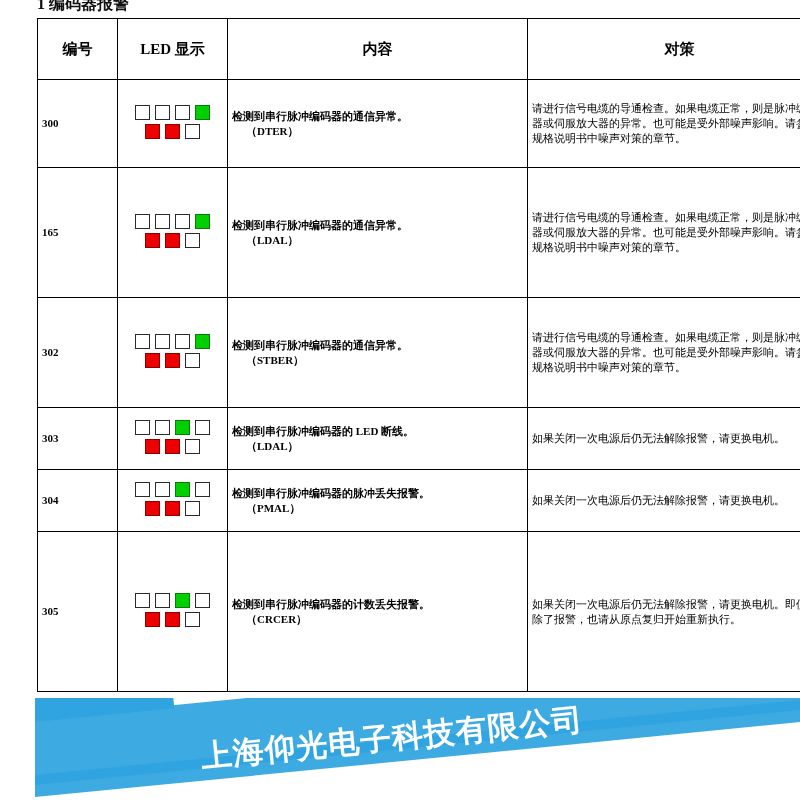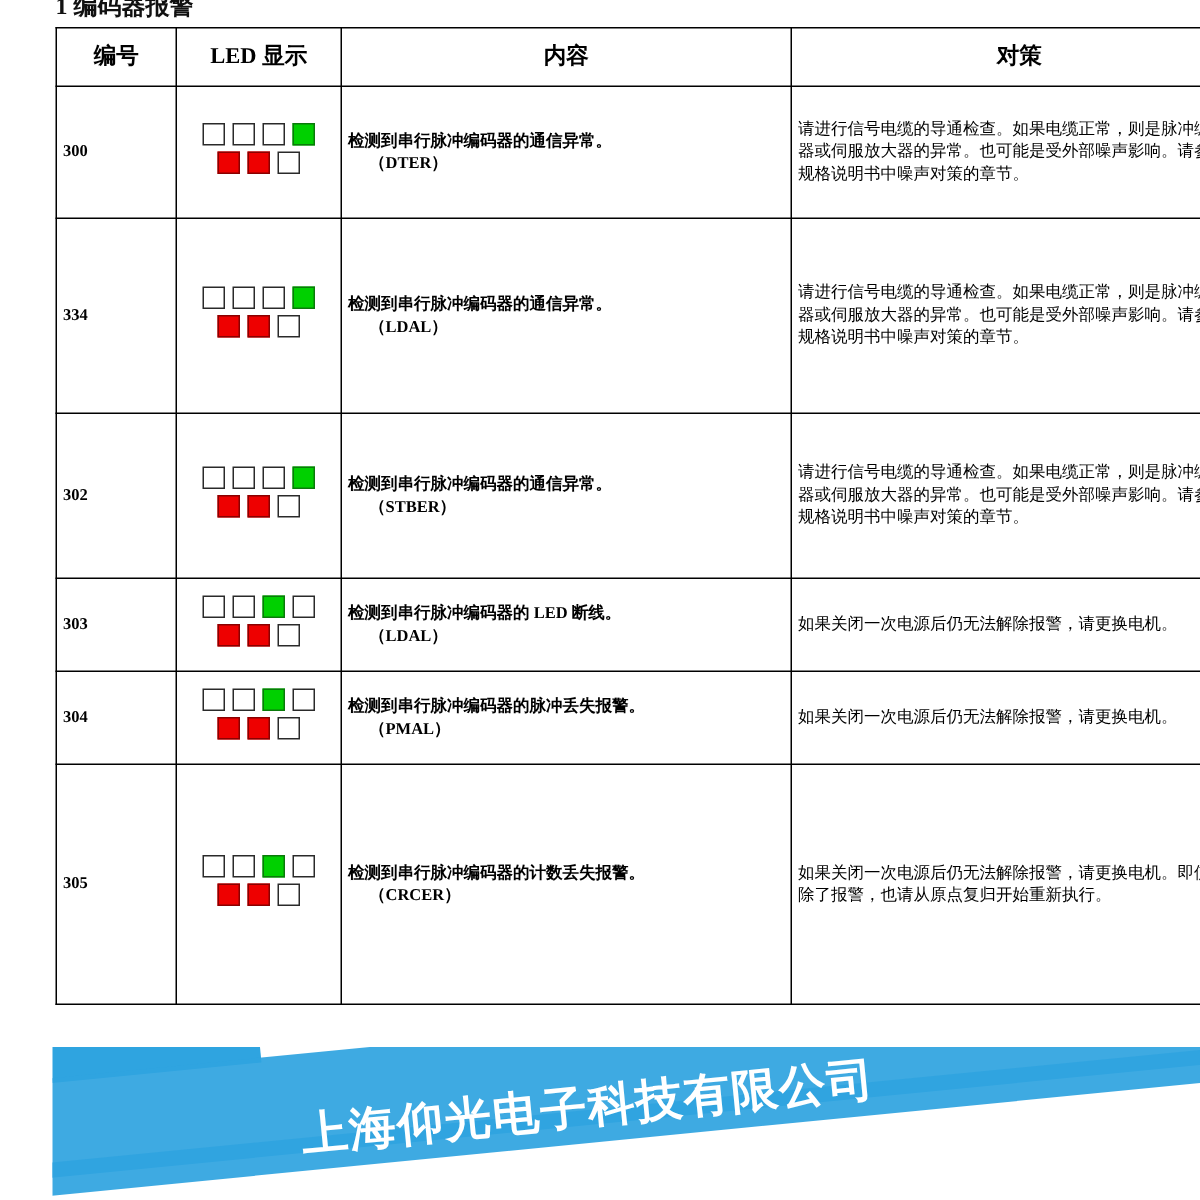--- a/index.html
+++ b/index.html
@@ -50,21 +50,21 @@
     border: 1px solid #000;
     vertical-align: middle;
     padding: 2px 4px;
     font-size: 11px;
     line-height: 1.35;
   }
   table.alarm th {
     text-align: center;
     font-weight: bold;
     height: 24px;
-    padding: 7px 2px;
+    padding: 18px 2px;
     font-size: 15px;
   }
   td.no {
     font-weight: bold;
     font-size: 15px;
   }
   td.led {
     text-align: center;
     padding: 6px 2px;
   }
@@ -200,21 +200,21 @@
           </span>
         </td>
         <td class="desc">
           <span>检测到串行脉冲编码器的通信异常。</span>
           <span class="desc-line2">（DTER）</span>
         </td>
         <td class="act">请进行信号电缆的导通检查。如果电缆正常，则是脉冲编码器或伺服放大器的异常。也可能是受外部噪声影响。请参照规格说明书中噪声对策的章节。</td>
       </tr>
 
       <tr style="height:130px">
-        <td class="no">334</td>
+        <td class="no">165</td>
         <td class="led">
           <span class="led-grid">
             <span class="led-row">
               <span class="led-cell off"></span>
               <span class="led-cell off"></span>
               <span class="led-cell off"></span>
               <span class="led-cell green"></span>
             </span>
             <span class="led-row">
               <span class="led-cell red"></span>

